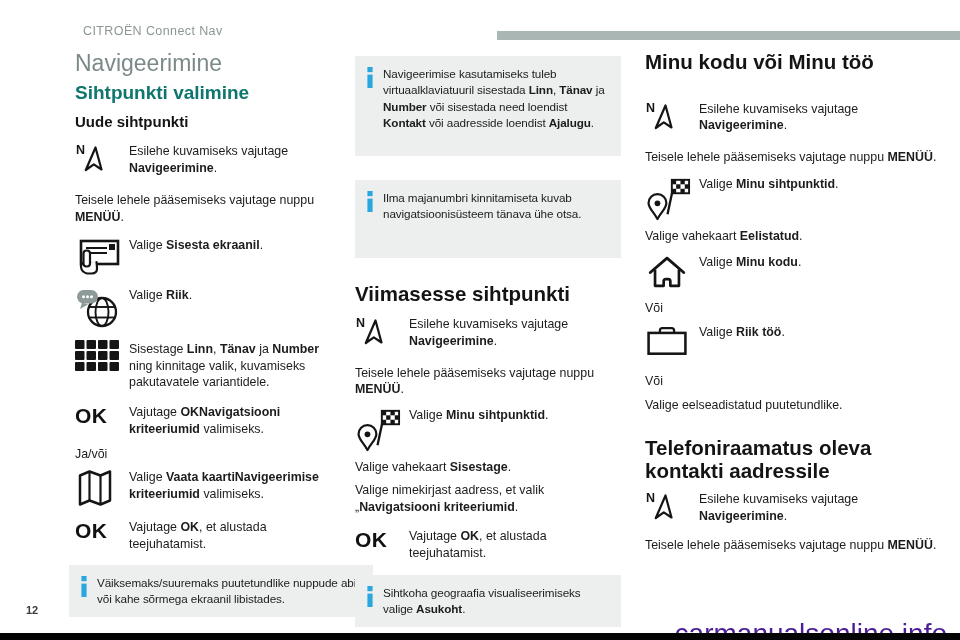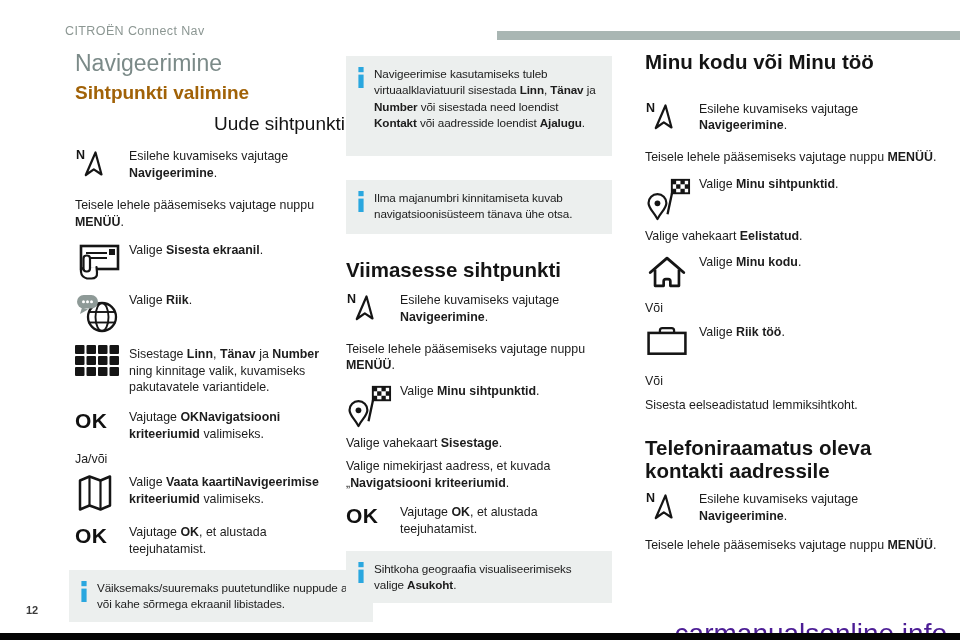--- a/index.html
+++ b/index.html
@@ -1,38 +1,38 @@
 <!DOCTYPE html>
 <html><head>
 <meta charset="utf-8">
 <style>
   html,body{margin:0;padding:0;background:#fff;}
   .page{position:relative;width:960px;height:640px;background:#fff;overflow:hidden;
         font-family:"Liberation Sans","DejaVu Sans",sans-serif;color:#1c1c1c;}
   .topbar{position:absolute;left:497px;top:31px;width:463px;height:9px;background:#a9b6b3;}
-  .doc-header{position:absolute;left:65px;top:24px;font-size:12.5px;color:#8c9793;letter-spacing:.4px;}
+  .doc-header{position:absolute;left:83px;top:24px;font-size:12.5px;color:#8c9793;letter-spacing:.4px;}
   .col{position:absolute;top:50px;}
   .col-left{left:75px;width:270px;}
-  .col-mid{left:346px;width:266px;}
+  .col-mid{left:355px;width:266px;}
   .col-right{left:645px;width:302px;}
   .h1{font-size:23px;font-weight:400;color:#7b8a88;margin:0;line-height:1.15;}
-  .h2{font-size:19px;font-weight:700;color:#a16207;margin:6px 0 0;line-height:1.15;}
-  .h3{font-size:19px;font-weight:400;color:#141414;margin:9px 0 0;text-align:right;}
+  .h2{font-size:19px;font-weight:700;color:#0f766e;margin:6px 0 0;line-height:1.15;}
+  .h3{font-size:15px;font-weight:700;color:#141414;margin:9px 0 0;}
   .hm{font-size:20.5px;font-weight:700;color:#141414;margin:0;line-height:1.15;}
   .t{font-size:12.4px;line-height:1.36;margin:0;}
   .b{font-weight:700;}
   .row{display:flex;align-items:flex-start;}
   .ic{flex:0 0 54px;display:flex;justify-content:flex-start;}
   .row .t{flex:1;padding-top:1px;}
   .oktxt{font-size:21px;font-weight:800;color:#111;letter-spacing:.5px;line-height:1;display:inline-block;padding-top:2px;}
   .note{display:flex;gap:9px;background:#ecefee;padding:10px 11px;align-items:flex-start;}
   .note .t{font-size:11.7px;line-height:1.4;letter-spacing:-.1px;}
   .note .iic{flex:0 0 8px;padding-top:1px;}
   .pad-b{padding-bottom:24px;}
-  .pad-b2{padding-bottom:12px;}
+  .pad-b2{padding-bottom:36px;}
   .mt5{margin-top:5px}.mt6{margin-top:6px}.mt7{margin-top:7px}.mt8{margin-top:8px}
   .mt9{margin-top:9px}.mt10{margin-top:10px}.mt11{margin-top:11px}.mt12{margin-top:12px}
   .mt13{margin-top:13px}.mt15{margin-top:15px}.mt16{margin-top:16px}
   .mt22{margin-top:22px}.mt24{margin-top:24px}.mt26{margin-top:26px}
   .pageno{position:absolute;left:26px;top:604px;font-size:11px;font-weight:700;color:#3c3c3c;}
   .watermark{position:absolute;right:13px;top:618px;font-size:28px;color:#4c1d95;}
   .bottombar{position:absolute;left:0;bottom:0;width:960px;height:7px;background:#040404;}
   svg{display:block;}
   svg text{font-family:"Liberation Sans","DejaVu Sans",sans-serif;}
 </style>
@@ -197,21 +197,21 @@
           <rect x="28" y="14.33" width="4.5" height="4.66" fill="#151515"></rect>
             <rect x="37" y="14.33" width="4.5" height="4.66" fill="#151515"></rect>
           <path d="M13 20 c5.2 0 9.3 4.1 9.3 9.2 0 5.8 -5.6 9.3 -9.3 16.8 -3.7 -7.5 -9.3 -11 -9.3 -16.8 0 -5.1 4.1 -9.2 9.3 -9.2 Z" fill="#fff" stroke="#151515" stroke-width="2.3" stroke-linejoin="round"></path>
           <circle cx="13" cy="29.5" r="3" fill="#151515"></circle>
         </svg>
       </span>
       <p class="t"><span>Valige </span><span class="b">Minu sihtpunktid</span><span>.</span></p>
     </div>
 
     <p class="t mt5"><span>Valige vahekaart </span><span class="b">Sisestage</span><span>.</span></p>
-    <p class="t mt6"><span>Valige nimekirjast aadress, et kuvada </span><span>„</span><span class="b">Navigatsiooni kriteeriumid</span><span>.</span></p>
+    <p class="t mt6"><span>Valige nimekirjast aadress, et valik </span><span>„</span><span class="b">Navigatsiooni kriteeriumid</span><span>.</span></p>
 
     <div class="row mt11">
       <span class="ic">
           <span class="oktxt">OK</span>
         </span>
       <p class="t"><span>Vajutage </span><span class="b">OK</span><span>, et alustada teejuhatamist.</span></p>
     </div>
 
     <div class="note mt13">
       <span class="iic">
@@ -275,21 +275,21 @@
       <span class="ic">
         <svg viewBox="0 0 46 36" width="44" height="34">
           <rect x="3.5" y="10.5" width="39" height="22" fill="none" stroke="#151515" stroke-width="2.7"></rect>
           <path d="M15.5 10.5 V8 q0 -2.6 2.6 -2.6 h9.8 q2.6 0 2.6 2.6 v2.5" fill="none" stroke="#151515" stroke-width="2.4"></path>
         </svg>
       </span>
       <p class="t"><span>Valige </span><span class="b">Riik töö</span><span>.</span></p>
     </div>
 
     <p class="t mt16">Või</p>
-    <p class="t mt7">Sisesta eelseadistatud lemmiksihtkoht.</p>
+    <p class="t mt7">Valige eelseadistatud puutetundlike.</p>
 
     <h2 class="hm mt22">Telefoniraamatus oleva kontakti aadressile</h2>
 
     <div class="row mt7">
       <span class="ic">
         <svg viewBox="0 0 34 34" width="34" height="34">
           <text x="1" y="12" font-size="12.5" font-weight="bold" fill="#151515">N</text>
           <path d="M20.5 5.5 L26.5 27.5 L18.8 22.4 L10.8 28 Z" fill="none" stroke="#151515" stroke-width="2.2" stroke-linejoin="round"></path>
         </svg>
       </span>

